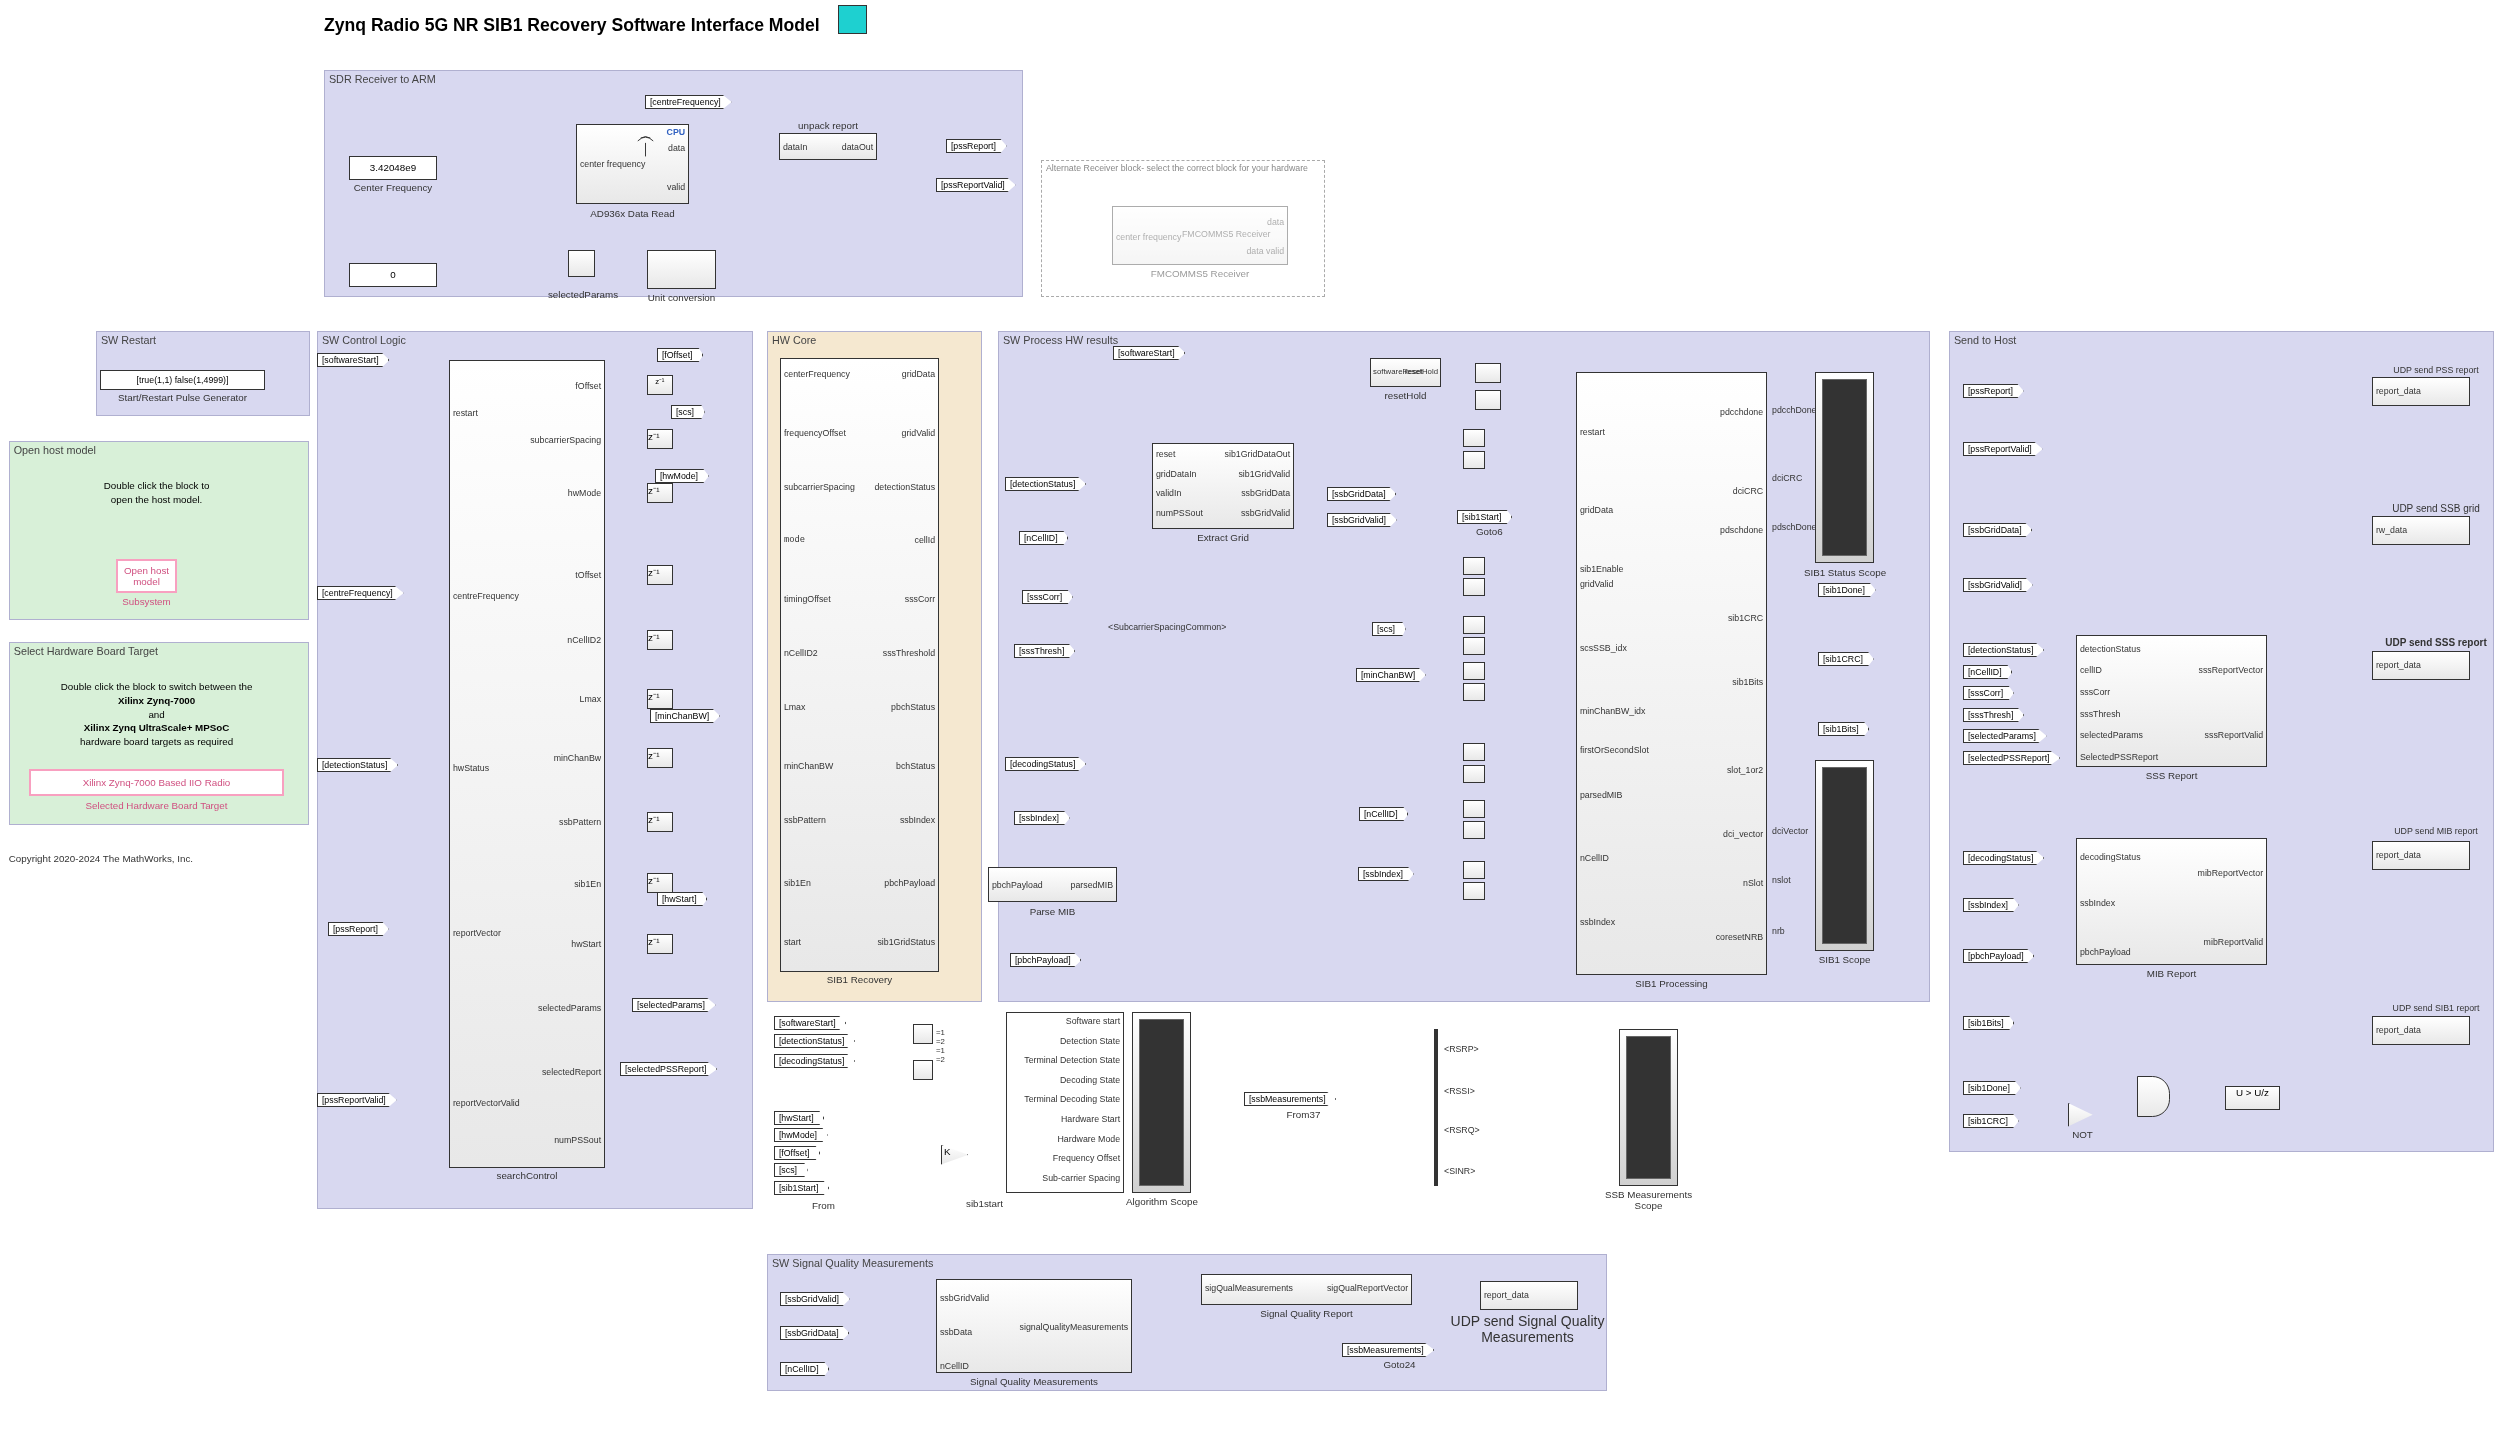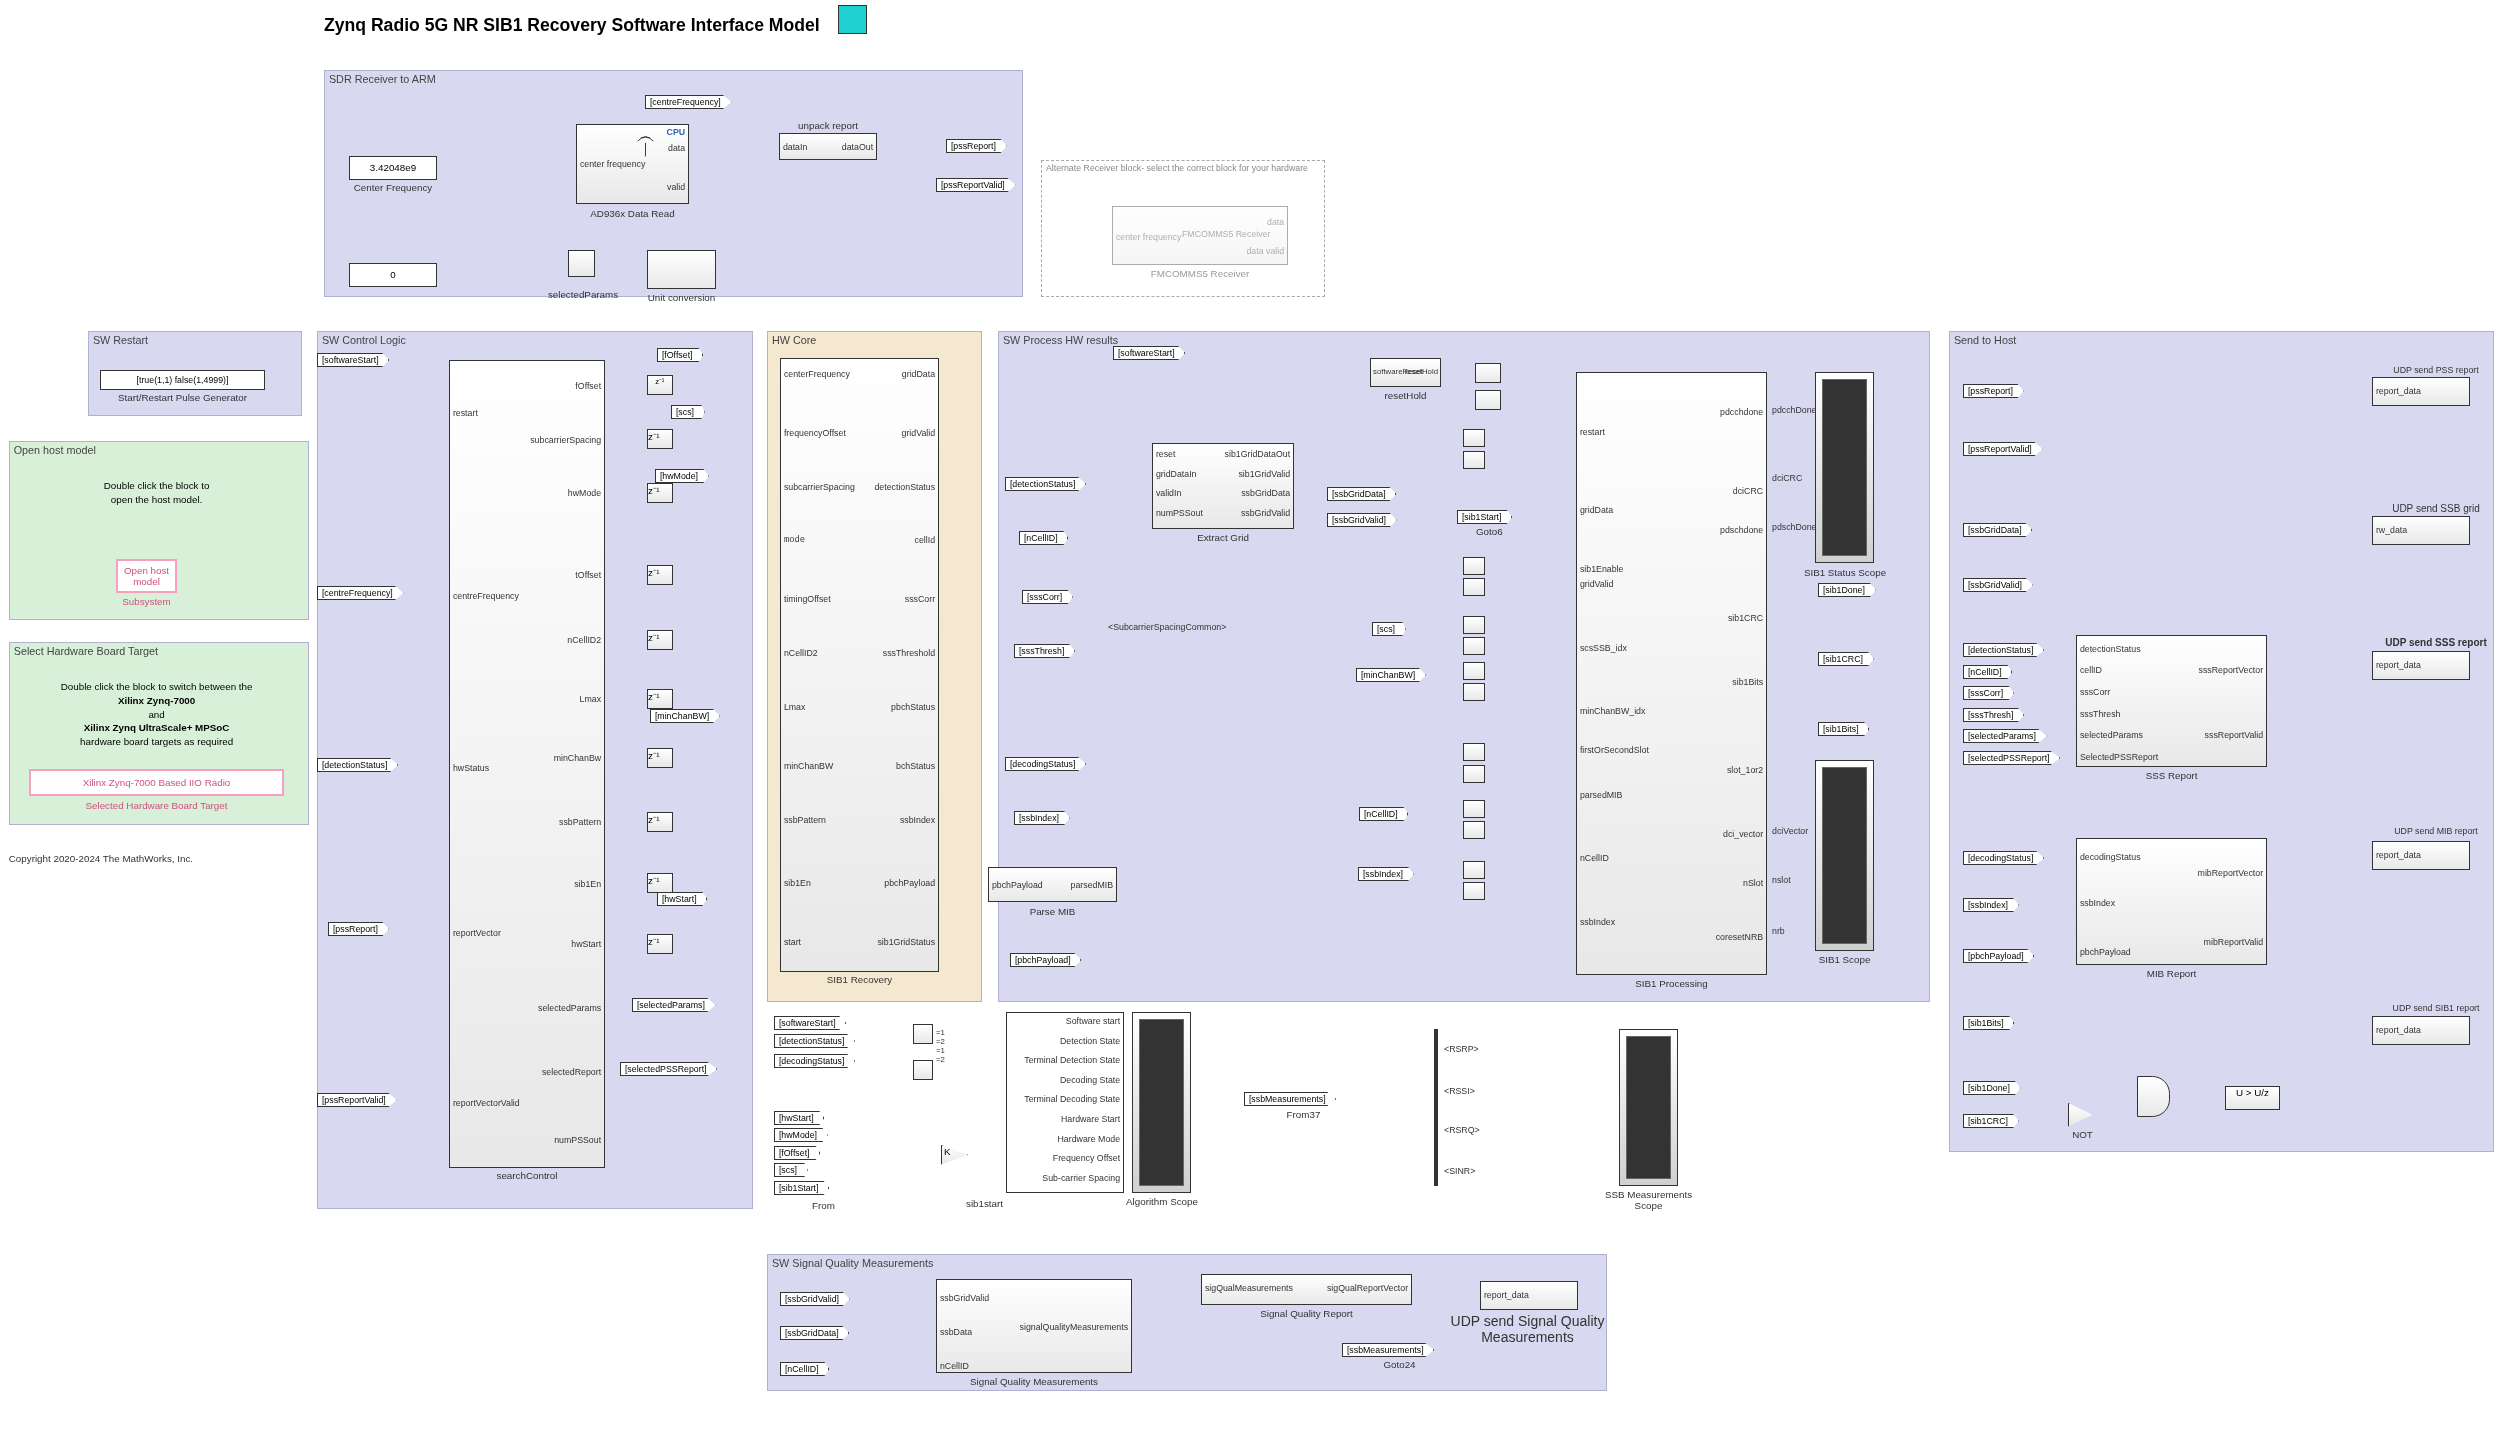--- a/index.html
+++ b/index.html
@@ -68,21 +68,21 @@
 </div>
 <div class="block" style="left:1112px; top:206px; width:176px; height:59px; opacity:0.4;">
   <div class="port-text" style="left:2.9px; top:24.5px;">center frequency</div>
   <div class="port-text" style="right:2.9px; top:9.8px;">data</div>
   <div class="port-text" style="right:2.9px; top:39px;">data valid</div>
   <div class="port-text" style="left:69px; top:21.6px; text-align:center;">FMCOMMS5
 Receiver</div>
 </div>
 <div class="block-label" style="left:1112px; top:268px; width:176px; opacity:0.5;">FMCOMMS5 Receiver</div>
 
-<div class="region" style="left:88px; top:331px; width:214px; height:85px;">
+<div class="region" style="left:96px; top:331px; width:214px; height:85px;">
   <div class="region-title">SW Restart</div>
 </div>
 <div class="const-block" style="left:100px; top:370px; width:165px; height:19.6px; font-size:8.8px;">[true(1,1) false(1,4999)]</div>
 <div class="block-label" style="left:100px; top:392px; width:165px;">Start/Restart Pulse Generator</div>
 
 <div class="region region-mint" style="left:8.8px; top:441px; width:300px; height:179px;">
   <div class="region-title">Open host model</div>
 </div>
 <div style="position:absolute; left:19.6px; top:480px; width:274px; text-align:center;">Double click the block to</div>
 <div style="position:absolute; left:19.6px; top:494px; width:274px; text-align:center;">open the host model.</div>

